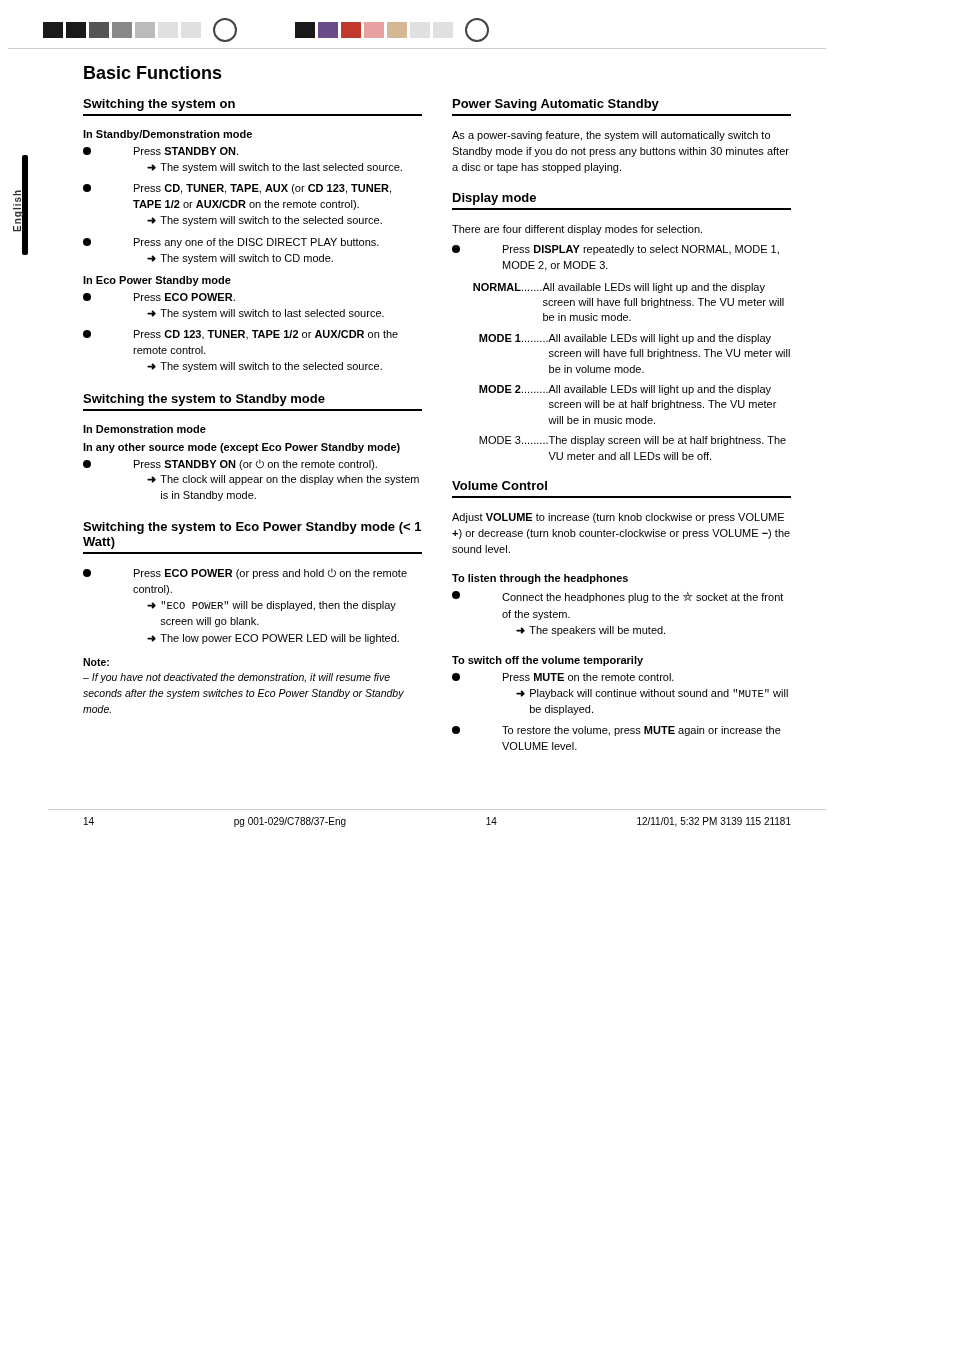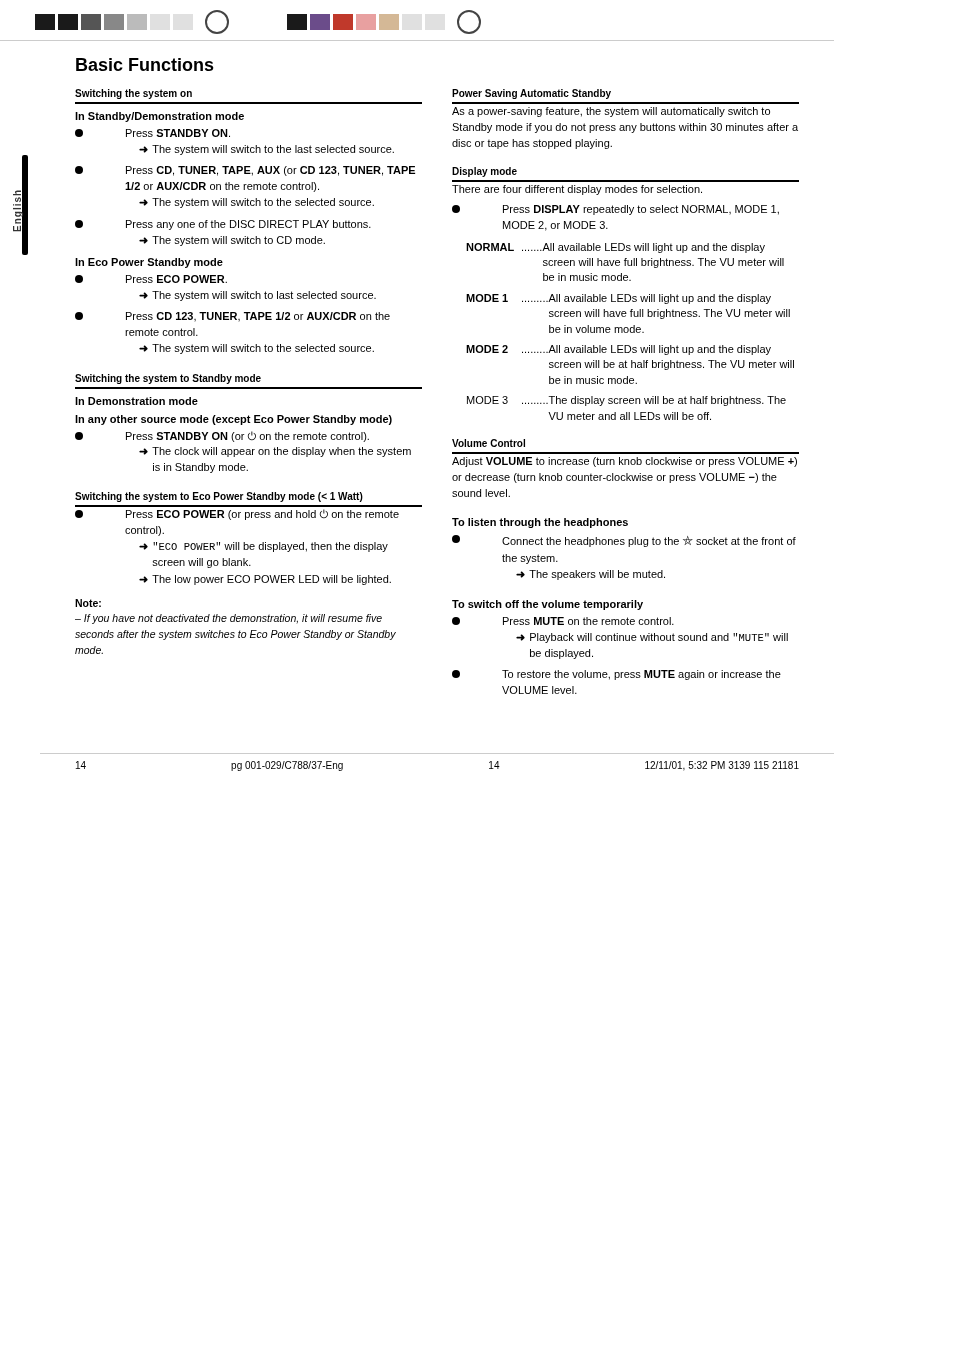--- a/index.html
+++ b/index.html
@@ -10,21 +10,21 @@
       color: #000;
       width: 954px;
       min-height: 1351px;
     }
 
     .page-wrapper {
       width: 834px;
       min-height: 1351px;
       background: #fff;
       position: relative;
-      padding: 0;
+      padding: 8px;
     }
 
     
     .main-content {
       padding: 10px 35px 20px 35px;
       display: flex;
       flex-direction: column;
     }
 
     
@@ -47,25 +47,25 @@
     .col-right {
       flex: 1;
       max-width: 440px;
     }
 
     
     .section {
       margin-bottom: 14px;
     }
     .section-title {
-      font-size: 10px;
+      font-size: 13px;
       font-weight: bold;
       border-bottom: 2px solid #000;
       padding-bottom: 3px;
-      margin-bottom: 0;
+      margin-bottom: 12px;
     }
     .subsection-title {
       font-weight: bold;
       font-size: 11px;
       margin-bottom: 4px;
       margin-top: 6px;
     }
 
     
     .bullet-list {
@@ -112,20 +112,21 @@
       margin-left: 0;
     }
     .mode-row {
       display: flex;
       margin-bottom: 5px;
       line-height: 1.4;
     }
     .mode-label {
       min-width: 60px;
       font-weight: normal;
+      text-align: right;
     }
     .mode-dots {
       min-width: 12px;
     }
     .mode-text {
       flex: 1;
     }
 
     
     .note-block {

